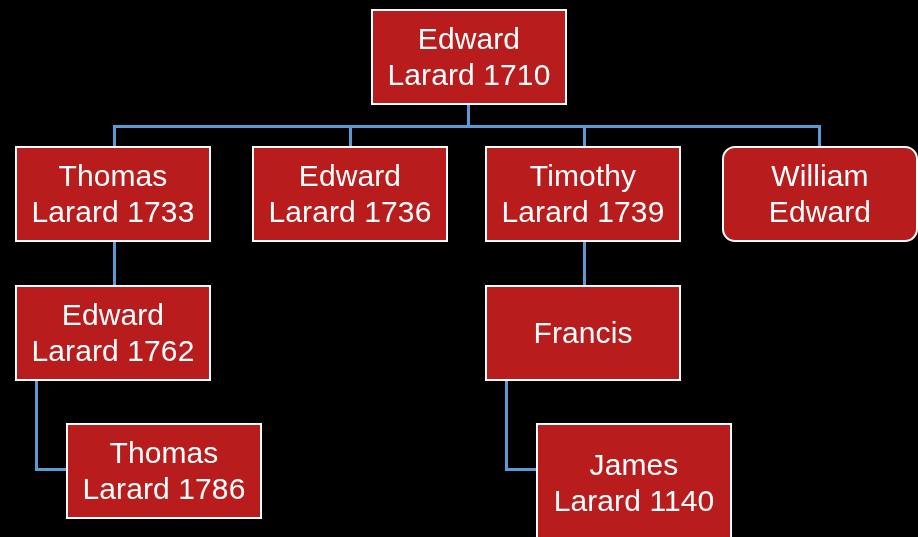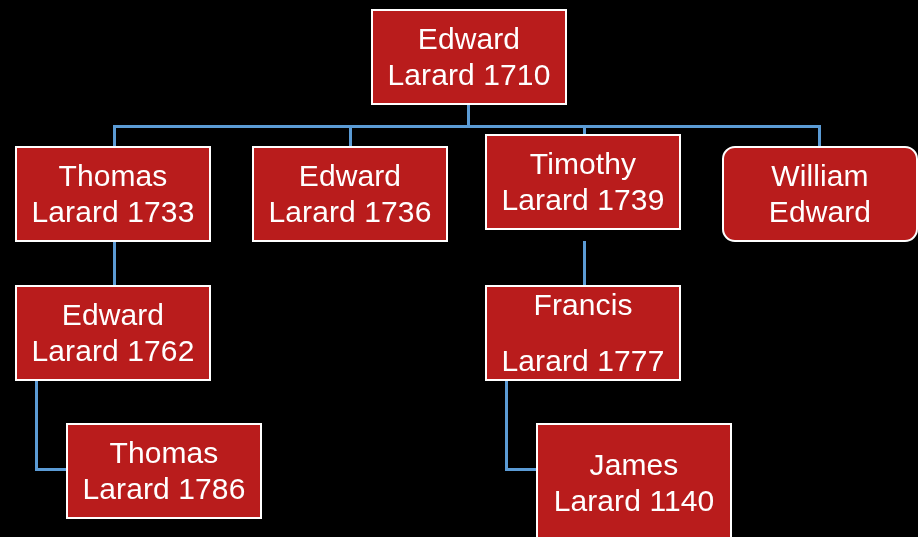--- a/index.html
+++ b/index.html
@@ -73,38 +73,37 @@
   <div class="node" style="left:15px; top:146px; width:196px; height:96px;">
     <span class="ln">Thomas</span>
     <span class="ln">Larard 1733</span>
   </div>
 
   <div class="node" style="left:252px; top:146px; width:196px; height:96px;">
     <span class="ln">Edward</span>
     <span class="ln">Larard 1736</span>
   </div>
 
-  <div class="node" style="left:485px; top:134px; width:196px; height:96px;justify-content:center;">
+  <div class="node" style="left:485px; top:146px; width:196px; height:96px;justify-content:center;">
     <span class="ln">Timothy</span>
     <span class="ln">Larard 1739</span>
   </div>
 
   <div class="node" style="left:722px; top:146px; width:196px; height:96px;border-radius:13px;">
     <span class="ln">William</span>
     <span class="ln">Edward</span>
   </div>
 
   <div class="node" style="left:15px; top:285px; width:196px; height:96px;">
     <span class="ln">Edward</span>
     <span class="ln">Larard 1762</span>
   </div>
 
   <div class="node" style="left:485px; top:285px; width:196px; height:96px;gap:20px;">
     <span class="ln">Francis</span>
-    <span class="ln">Larard 1777</span>
   </div>
 
   <div class="node" style="left:66px; top:423px; width:196px; height:96px;">
     <span class="ln">Thomas</span>
     <span class="ln">Larard 1786</span>
   </div>
 
   <div class="node" style="left:536px; top:423px; width:196px; height:120px;">
     <span class="ln">James</span>
     <span class="ln">Larard 1140</span>

